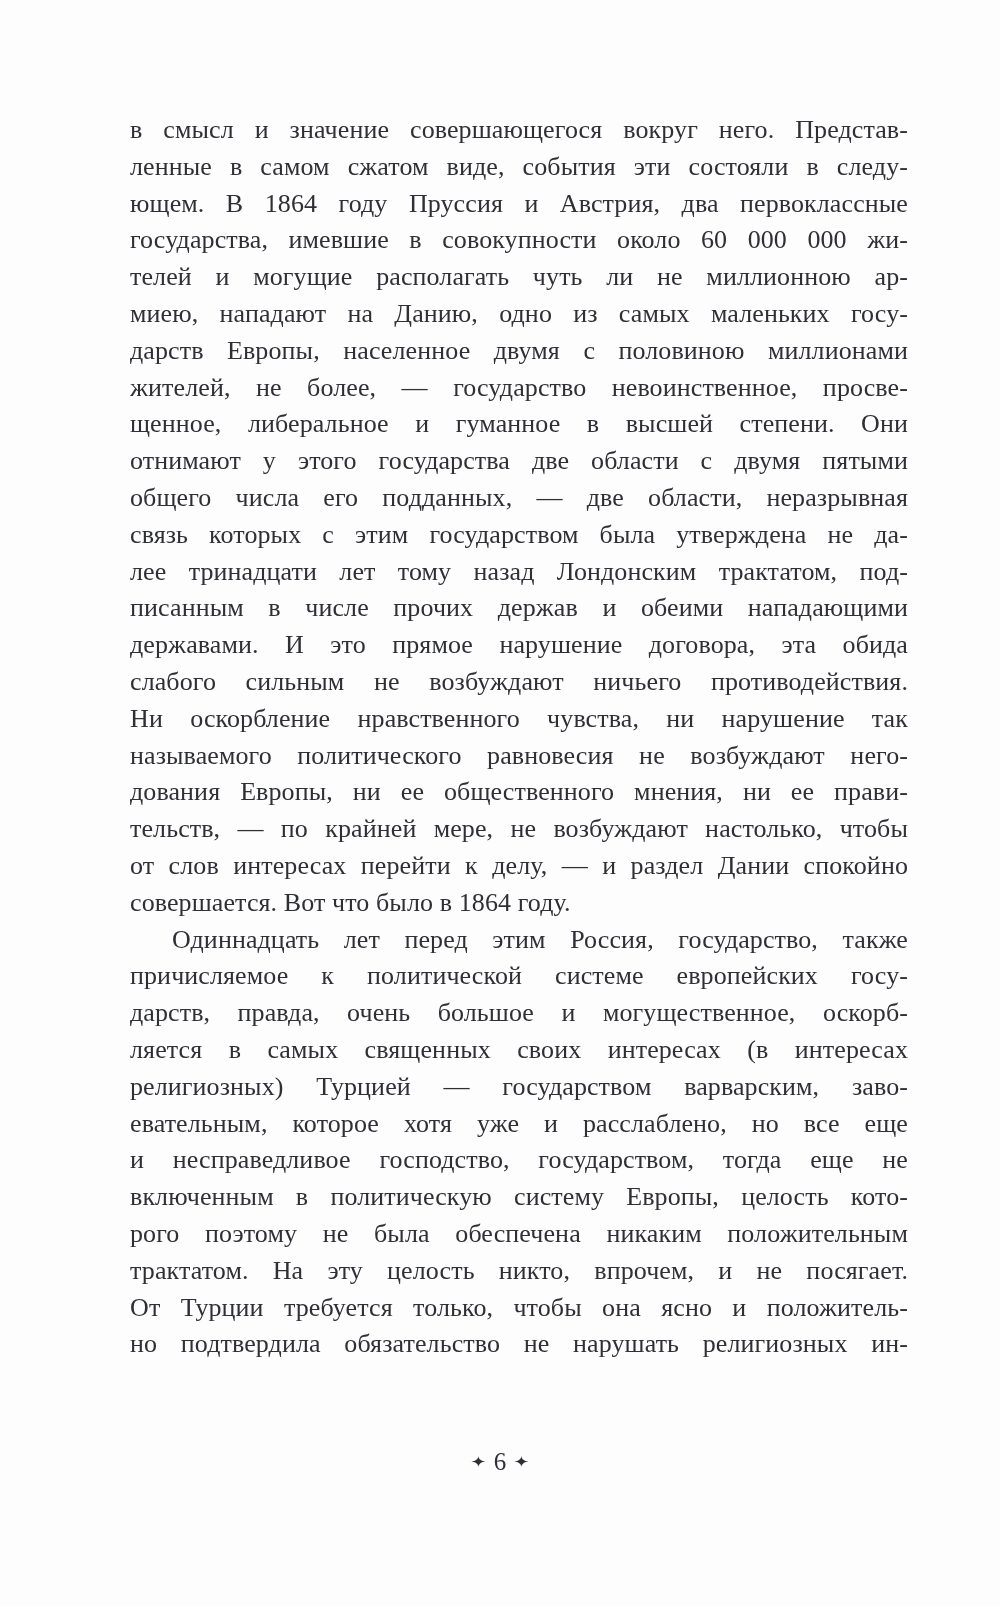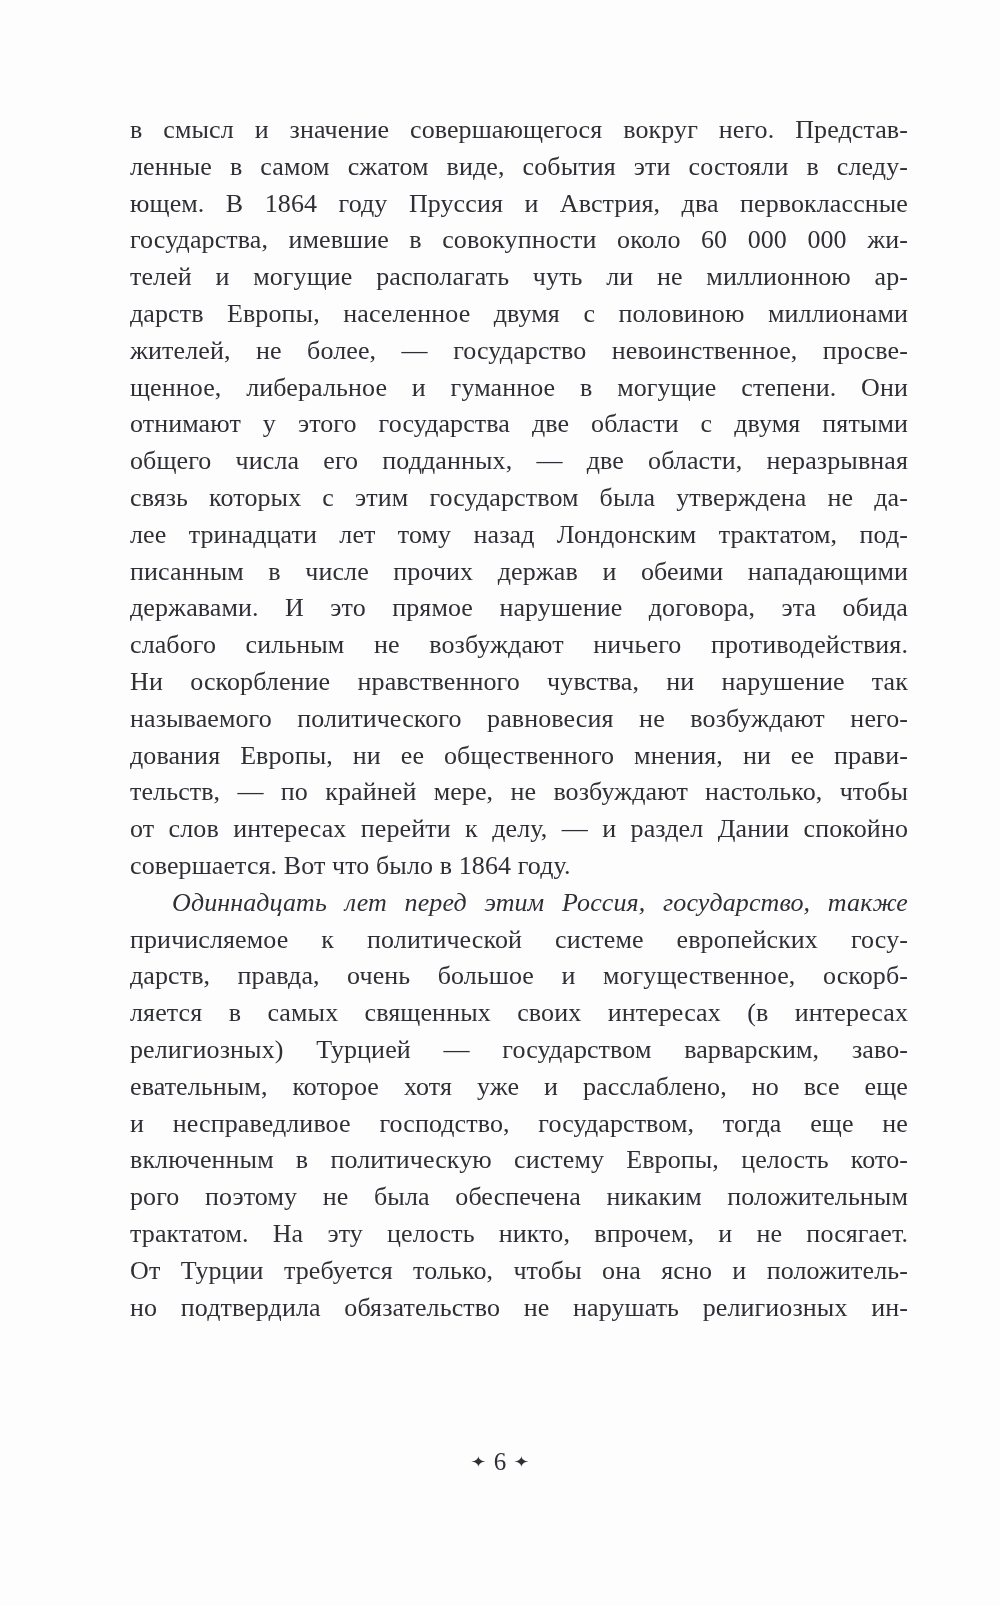--- a/index.html
+++ b/index.html
@@ -29,21 +29,20 @@
     text-align-last: justify;
     white-space: normal;
     letter-spacing: 0.1px;
   }
   .line.no-justify {
     text-align: left;
     text-align-last: left;
   }
   .line.indent {
     text-indent: 42px;
-    font-style: italic;
   }
   .footer {
     position: absolute;
     left: 0;
     top: 1448px;
     width: 100%;
     text-align: center;
     color: #2f3036;
   }
   .footer .orn {
@@ -61,23 +60,24 @@
 </head>
 <body>
 
 <div class="page">
   <div class="text-block">
       <div class="line">в смысл и значение совершающегося вокруг него. Представ-</div>
       <div class="line">ленные в самом сжатом виде, события эти состояли в следу-</div>
       <div class="line">ющем. В 1864 году Пруссия и Австрия, два первоклассные</div>
       <div class="line">государства, имевшие в совокупности около 60 000 000 жи-</div>
       <div class="line">телей и могущие располагать чуть ли не миллионною ар-</div>
+      <div class="line">миею, нападают на Данию, одно из самых маленьких госу-</div>
       <div class="line">дарств Европы, населенное двумя с половиною миллионами</div>
       <div class="line">жителей, не более, — государство невоинственное, просве-</div>
-      <div class="line">щенное, либеральное и гуманное в могущие степени. Они</div>
+      <div class="line">щенное, либеральное и гуманное в высшей степени. Они</div>
       <div class="line">отнимают у этого государства две области с двумя пятыми</div>
       <div class="line">общего числа его подданных, — две области, неразрывная</div>
       <div class="line">связь которых с этим государством была утверждена не да-</div>
       <div class="line">лее тринадцати лет тому назад Лондонским трактатом, под-</div>
       <div class="line">писанным в числе прочих держав и обеими нападающими</div>
       <div class="line">державами. И это прямое нарушение договора, эта обида</div>
       <div class="line">слабого сильным не возбуждают ничьего противодействия.</div>
       <div class="line">Ни оскорбление нравственного чувства, ни нарушение так</div>
       <div class="line">называемого политического равновесия не возбуждают него-</div>
       <div class="line">дования Европы, ни ее общественного мнения, ни ее прави-</div>

